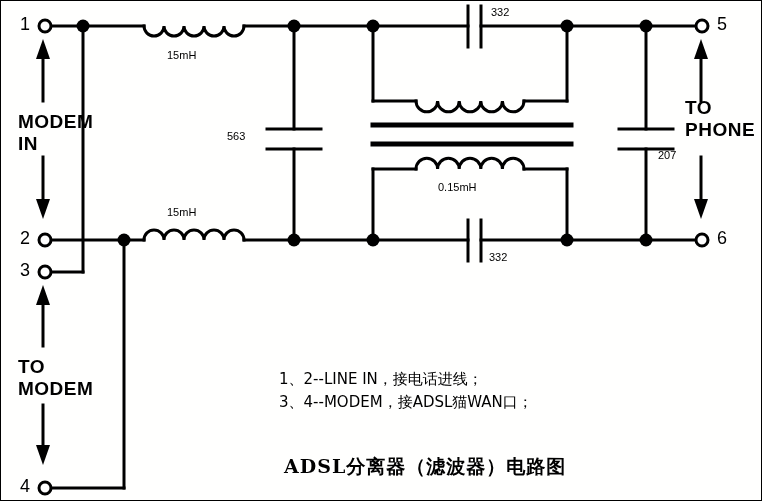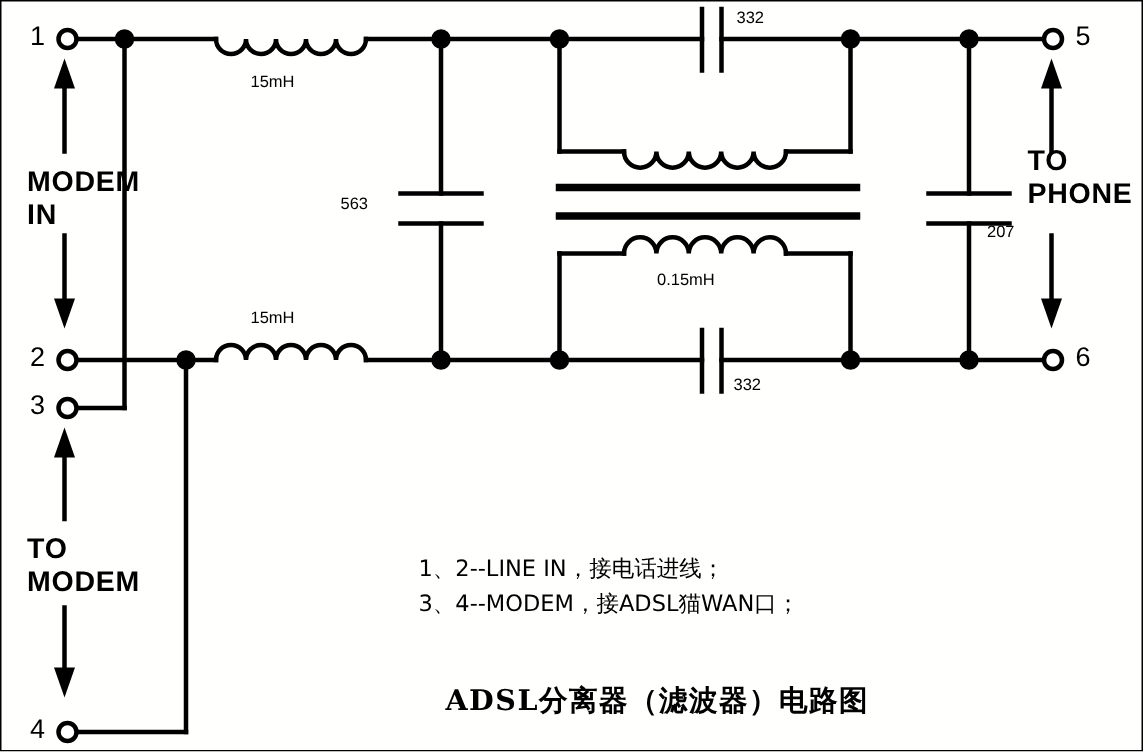--- a/index.html
+++ b/index.html
@@ -173,14 +173,14 @@
   <div class="lbl val" style="left:166px;top:205px;">15mH</div>
   <div class="lbl val" style="left:226px;top:129px;text-align:center;">563</div>
   <div class="lbl val" style="left:490px;top:5px;">332</div>
   <div class="lbl val" style="left:488px;top:250px;">332</div>
   <div class="lbl val" style="left:657px;top:148px;">207</div>
   <div class="lbl val" style="left:437px;top:180px;">0.15mH</div>
 
   <div class="lbl legend" style="left:278px;top:367px;">1、2--LINE IN，接电话进线；</div>
   <div class="lbl legend" style="left:278px;top:390px;">3、4--MODEM，接ADSL猫WAN口；</div>
 
-  <div class="lbl title" style="left:296px;top:453px;">ADSL分离器（滤波器）电路图</div>
+  <div class="lbl title" style="left:283px;top:453px;">ADSL分离器（滤波器）电路图</div>
 </div>
 
 </body></html>

